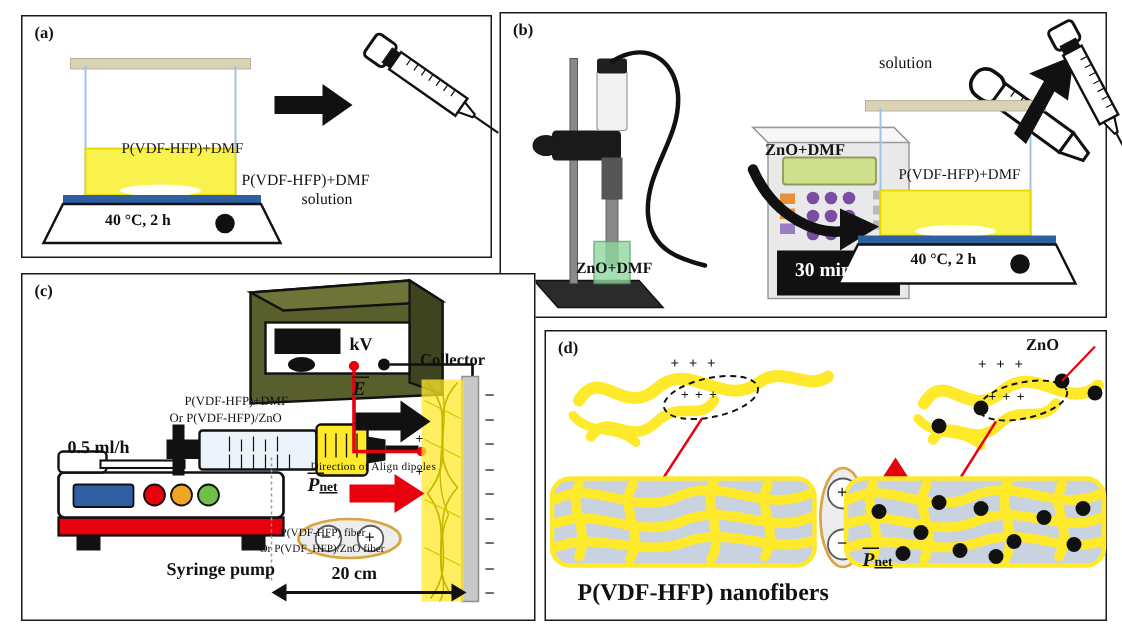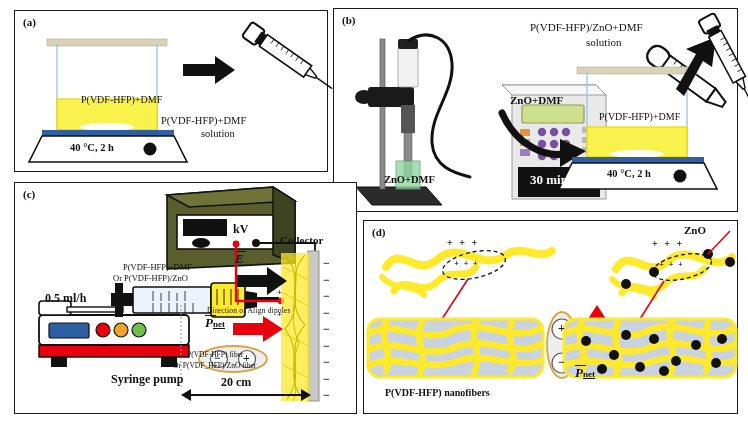--- a/index.html
+++ b/index.html
@@ -148,21 +148,20 @@
         <path d="M71 -4 L81 -1.2 L81 1.2 L71 4 Z" fill="#fff" stroke="#111" stroke-width="1.4"></path>
         <line x1="81" y1="0" x2="100" y2="0" stroke="#111" stroke-width="1.4"></line>
       </g>
     </svg>
 
     <span class="txt b" style="left:50px;top:165px;font-size:10.5px;">ZnO+DMF</span>
     <span class="txt b" style="left:196px;top:163px;font-size:13px;color:#fff;">30 min</span>
     <span class="txt b" style="left:176px;top:85px;font-size:11px;">ZnO+DMF</span>
     <span class="txt" style="left:265px;top:102px;font-size:10px;">P(VDF-HFP)+DMF</span>
     <span class="txt b" style="left:273px;top:159px;font-size:10.5px;">40 °C, 2 h</span>
-    <span class="txt" style="left:196px;top:12px;font-size:11px;">P(VDF-HFP)/ZnO+DMF</span>
     <span class="txt" style="left:252px;top:27px;font-size:11px;">solution</span>
   </div>
 
   <div class="panel" id="panel-c">
     <span class="plabel" style="left:8px;top:5px;">(c)</span>
 
     <svg width="343" height="232" viewBox="0 0 343 232">
 
       <rect x="24" y="162" width="150" height="12" fill="#E8000D" stroke="#111" stroke-width="1.5"></rect>
       <rect x="24" y="132" width="150" height="30" rx="4" fill="#fff" stroke="#111" stroke-width="1.8"></rect>
@@ -366,21 +365,21 @@
       </g>
     </svg>
 
     <div style="position:absolute;left:83px;top:16px;font-size:10px;font-weight:bold;color:#111;letter-spacing:2px;">+ + +</div>
     <div style="position:absolute;left:90px;top:37px;font-size:9px;font-weight:bold;color:#111;letter-spacing:1px;">+ + +</div>
 
     <div style="position:absolute;left:288px;top:17px;font-size:10px;font-weight:bold;color:#111;letter-spacing:2px;">+ + +</div>
     <div style="position:absolute;left:295px;top:38px;font-size:9px;font-weight:bold;color:#111;letter-spacing:1px;">+ + +</div>
 
     <span class="txt b" style="left:320px;top:3px;font-size:11px;">ZnO</span>
-    <span class="txt b" style="left:21px;top:166px;font-size:10px;">P(VDF-HFP) nanofibers</span>
+    <span class="txt b" style="left:21px;top:166px;font-size:16px;">P(VDF-HFP) nanofibers</span>
 
     <span class="txt b" style="left:194px;top:100px;font-size:12px;">+</span>
     <span class="txt b" style="left:194px;top:134px;font-size:12px;">−</span>
 
     <span class="vec" style="left:211px;top:144px;font-size:13px;">
       <span class="bar" style="width:11px;"></span>
       <span style="font-style:italic;">P</span><span style="font-size:9px;text-decoration:underline;">net</span>
     </span>
   </div>
 

